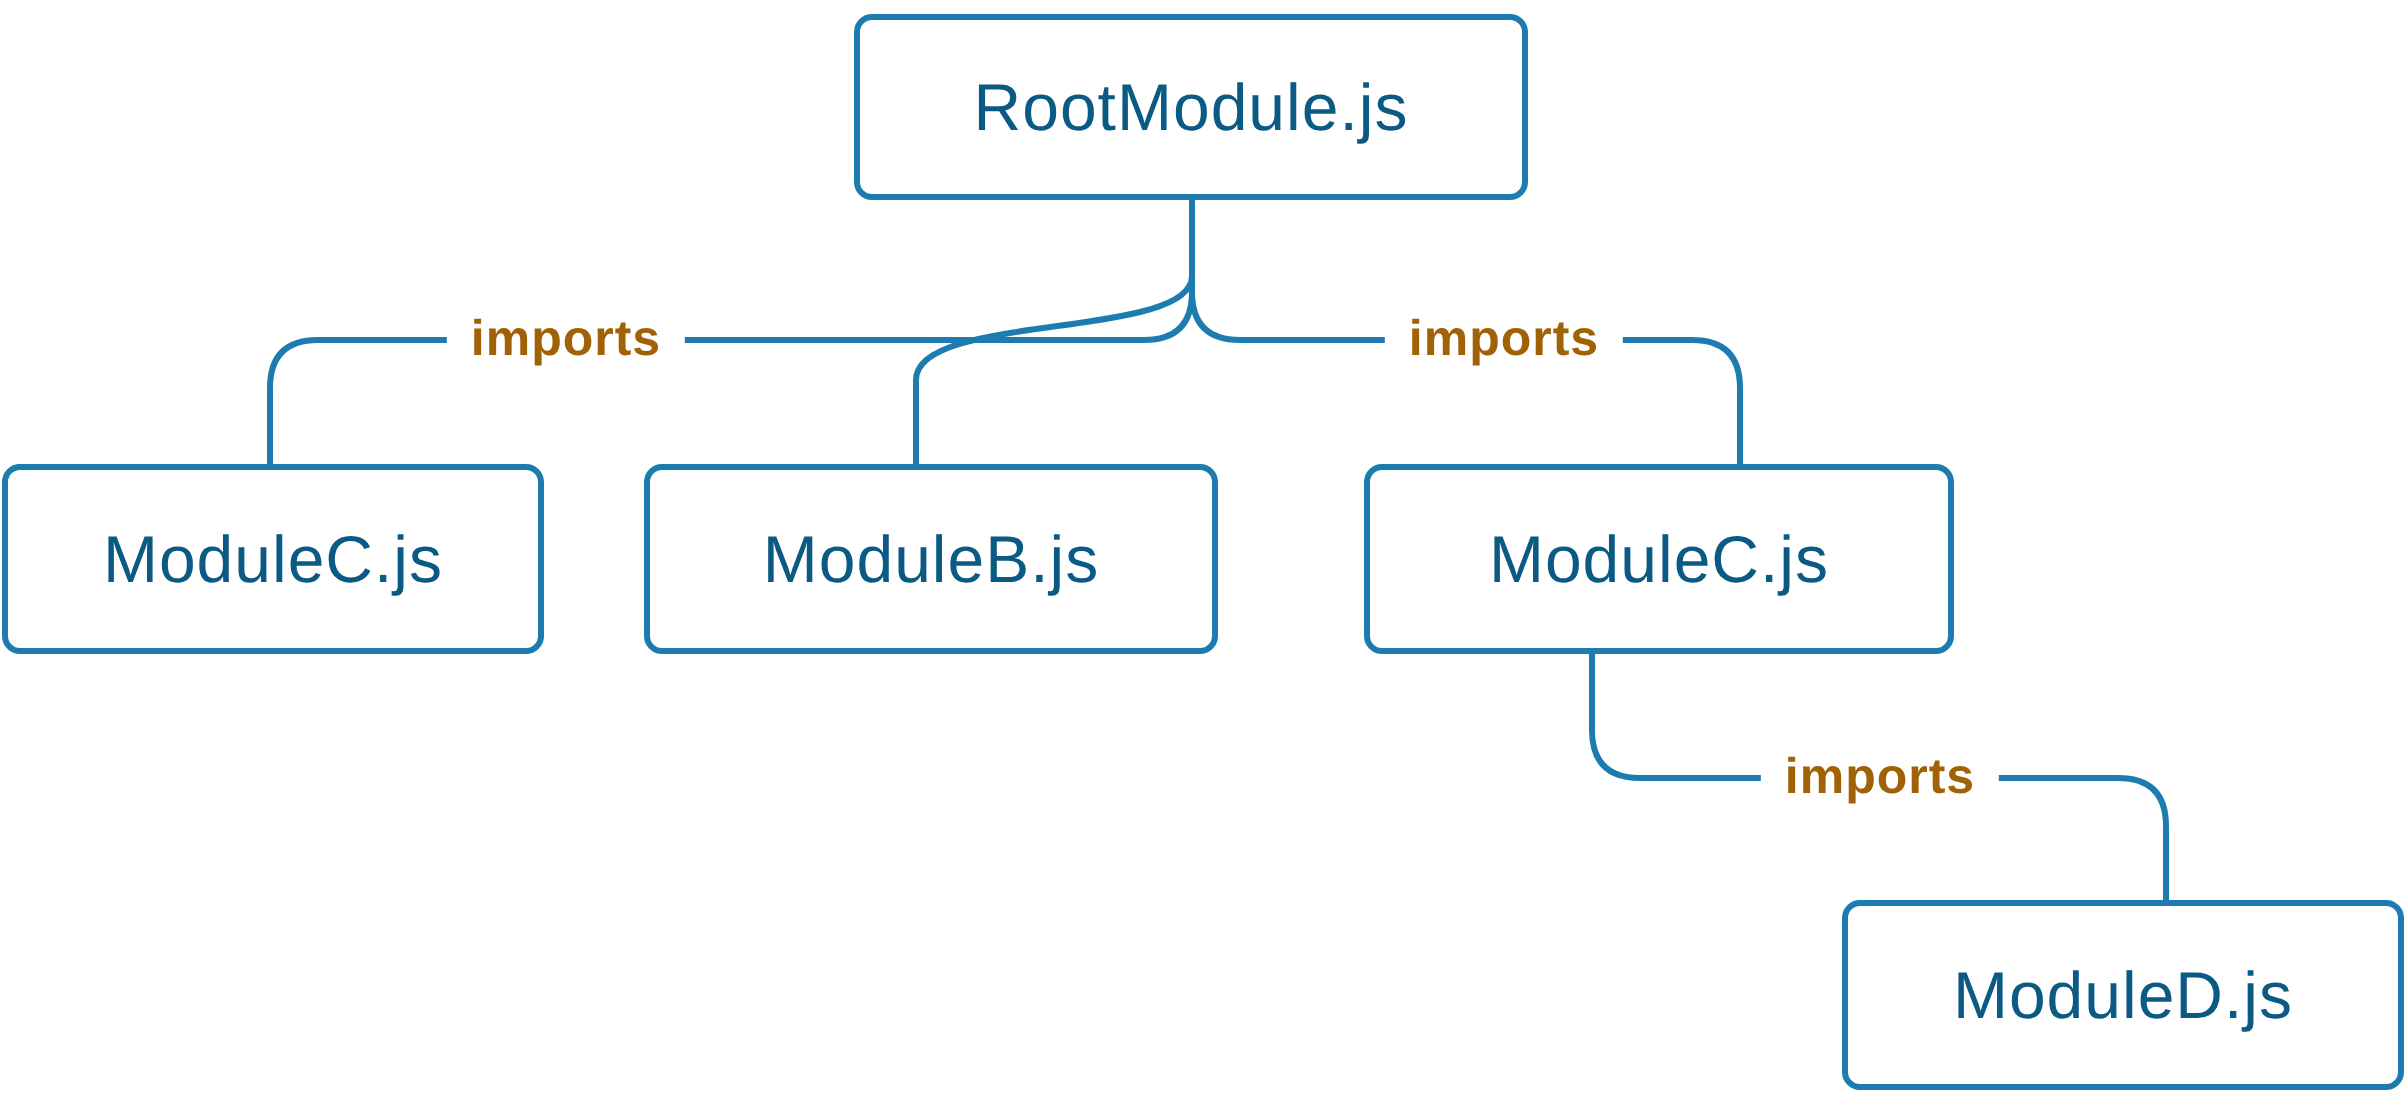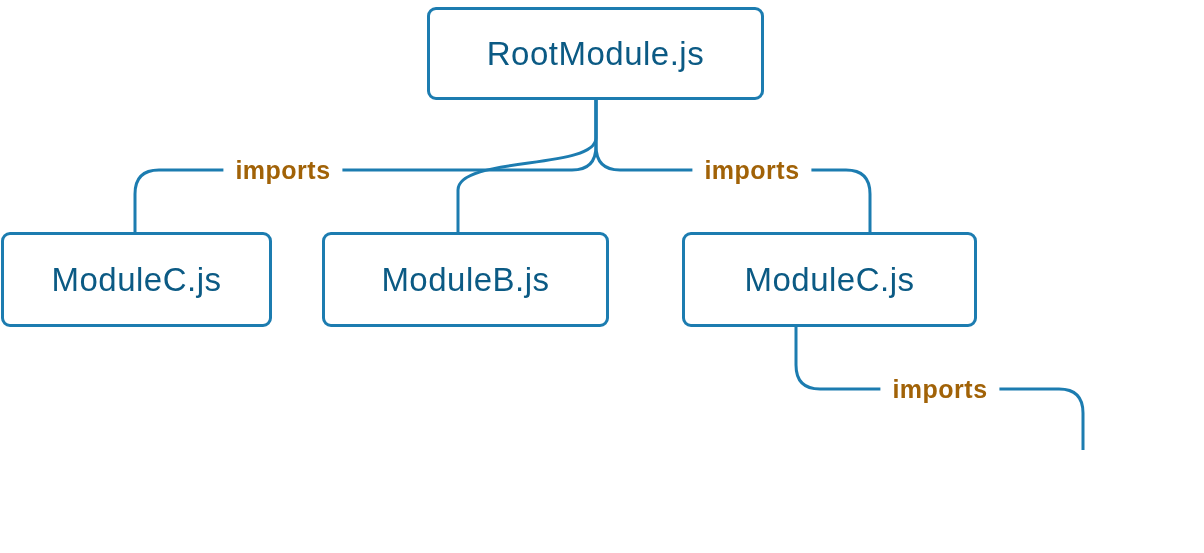--- a/index.html
+++ b/index.html
@@ -84,14 +84,17 @@
   </div>
 
   <div class="node" id="node-b">
     <span>ModuleB.js</span>
   </div>
 
   <div class="node" id="node-c">
     <span>ModuleC.js</span>
   </div>
 
+  <div class="node" id="node-d">
+    <span>ModuleD.js</span>
+  </div>
 
 </div>
 
 </body></html>

